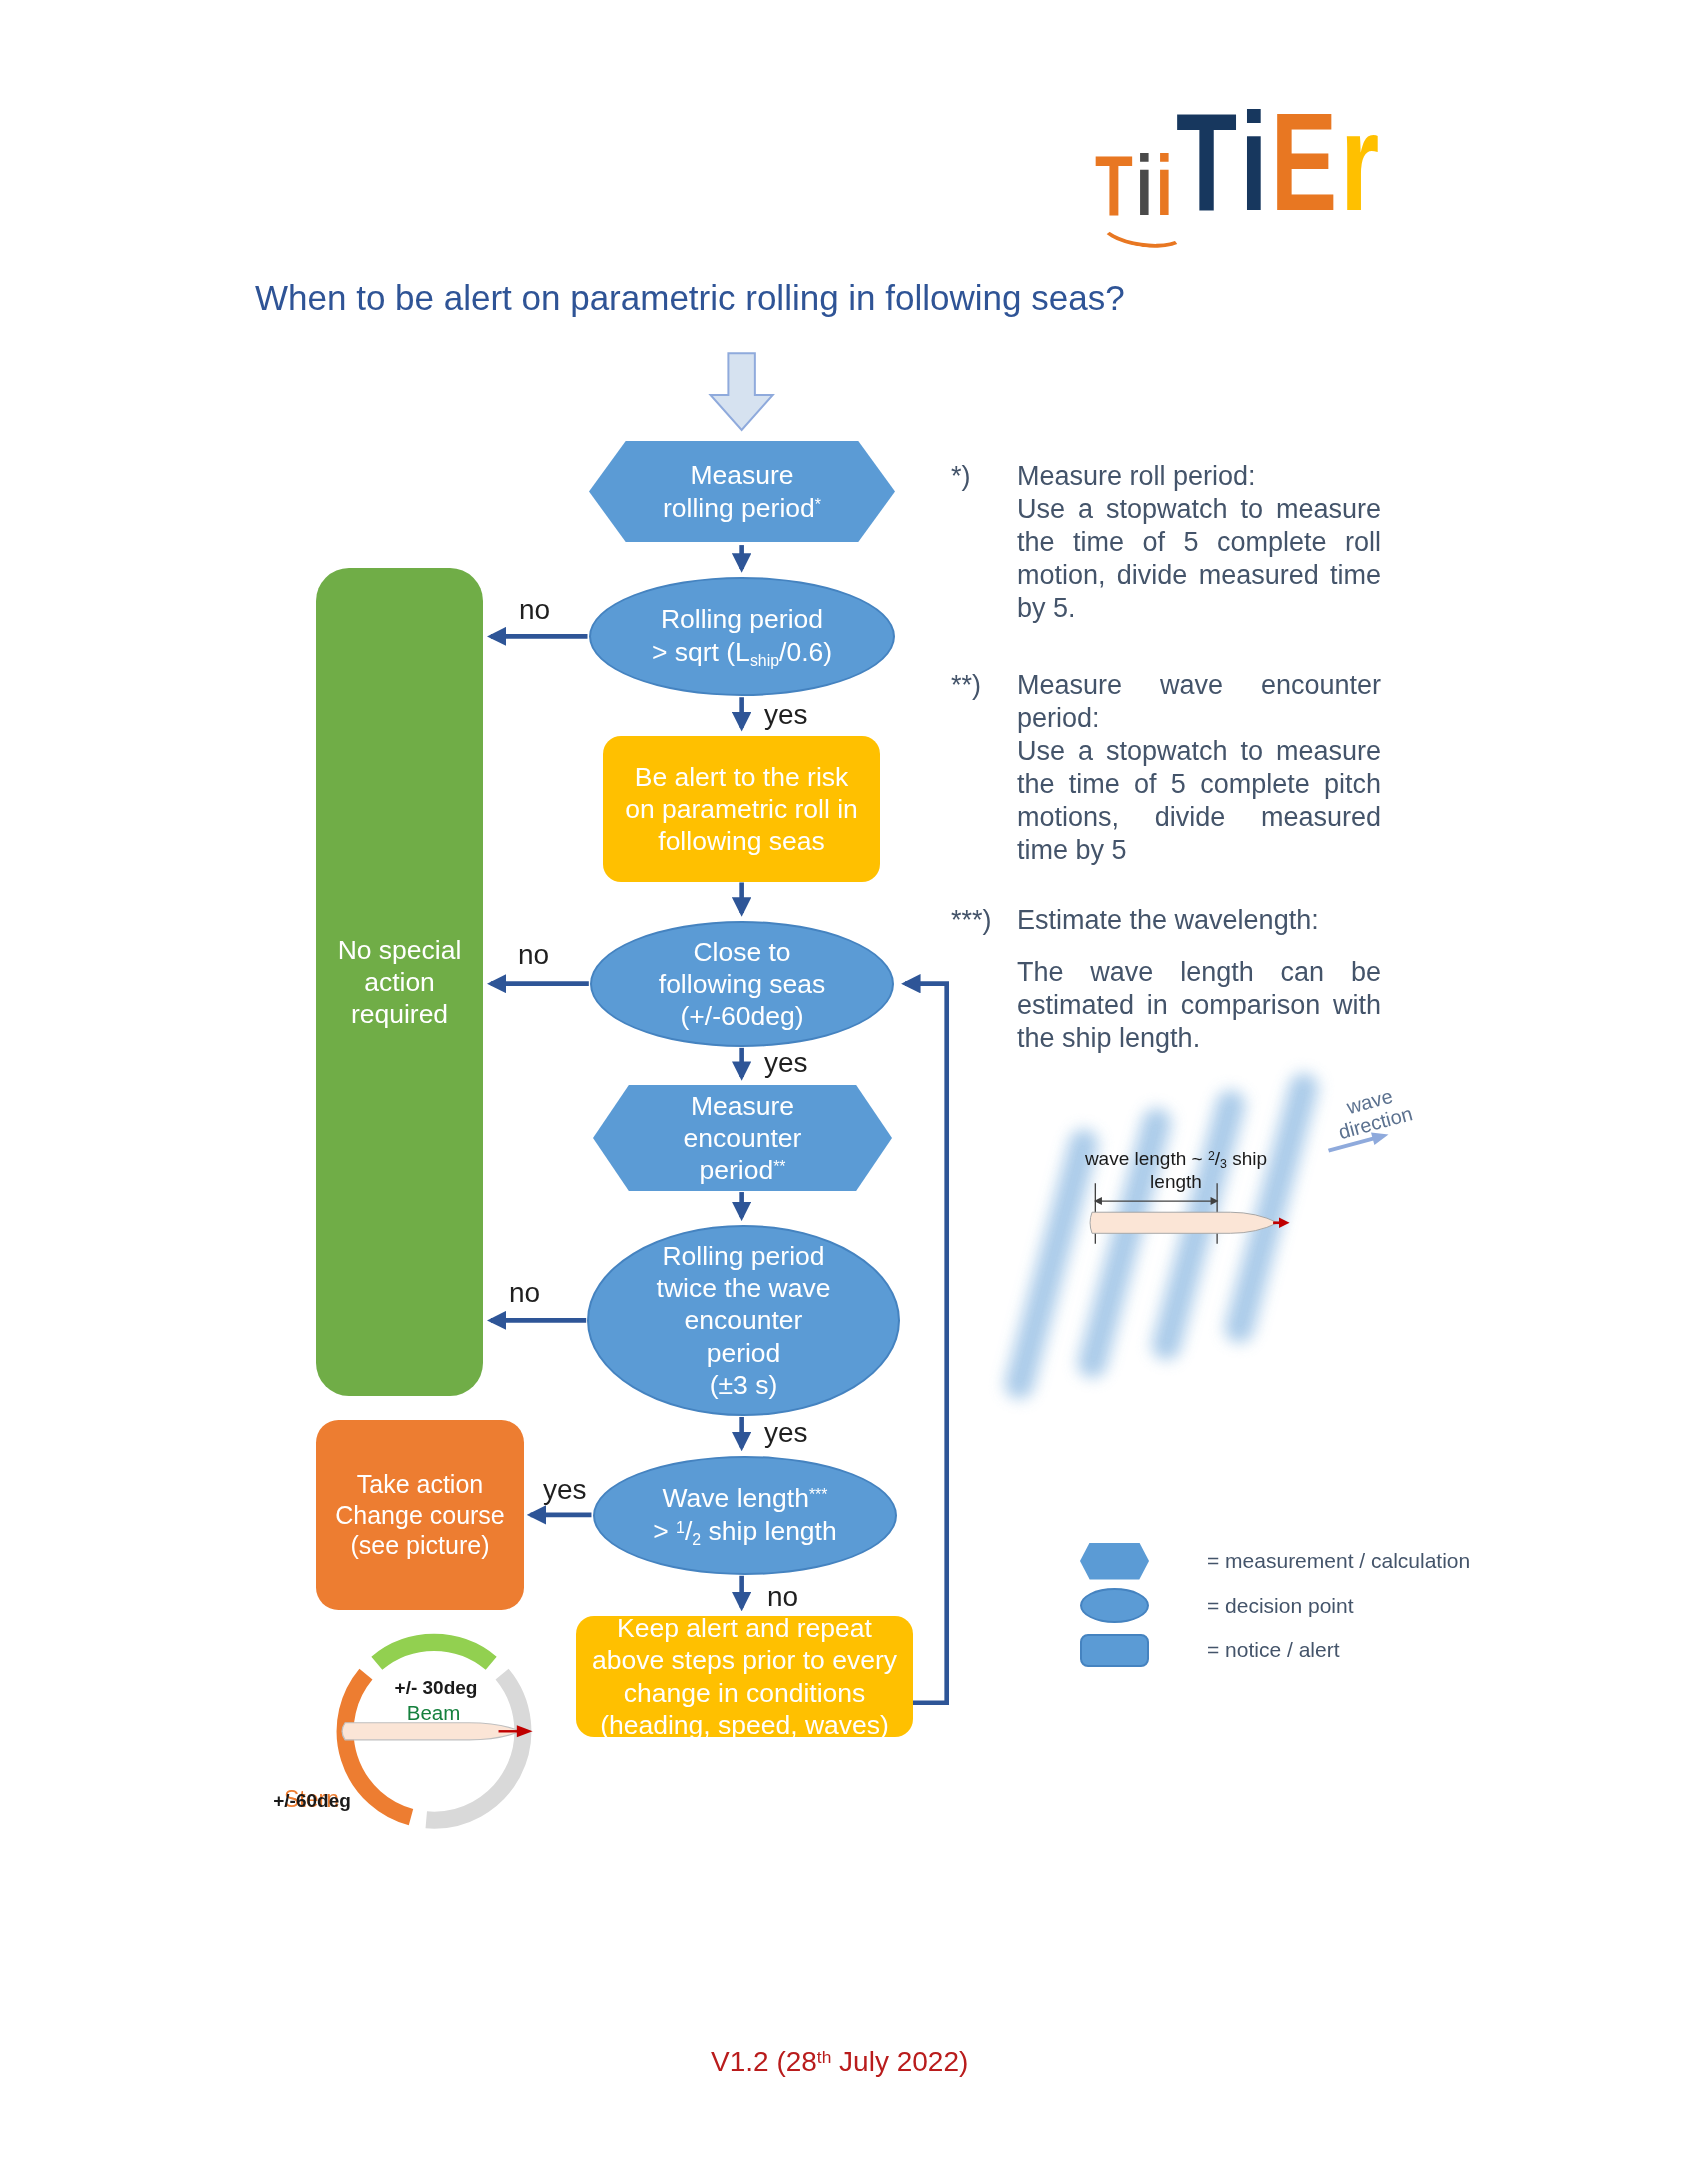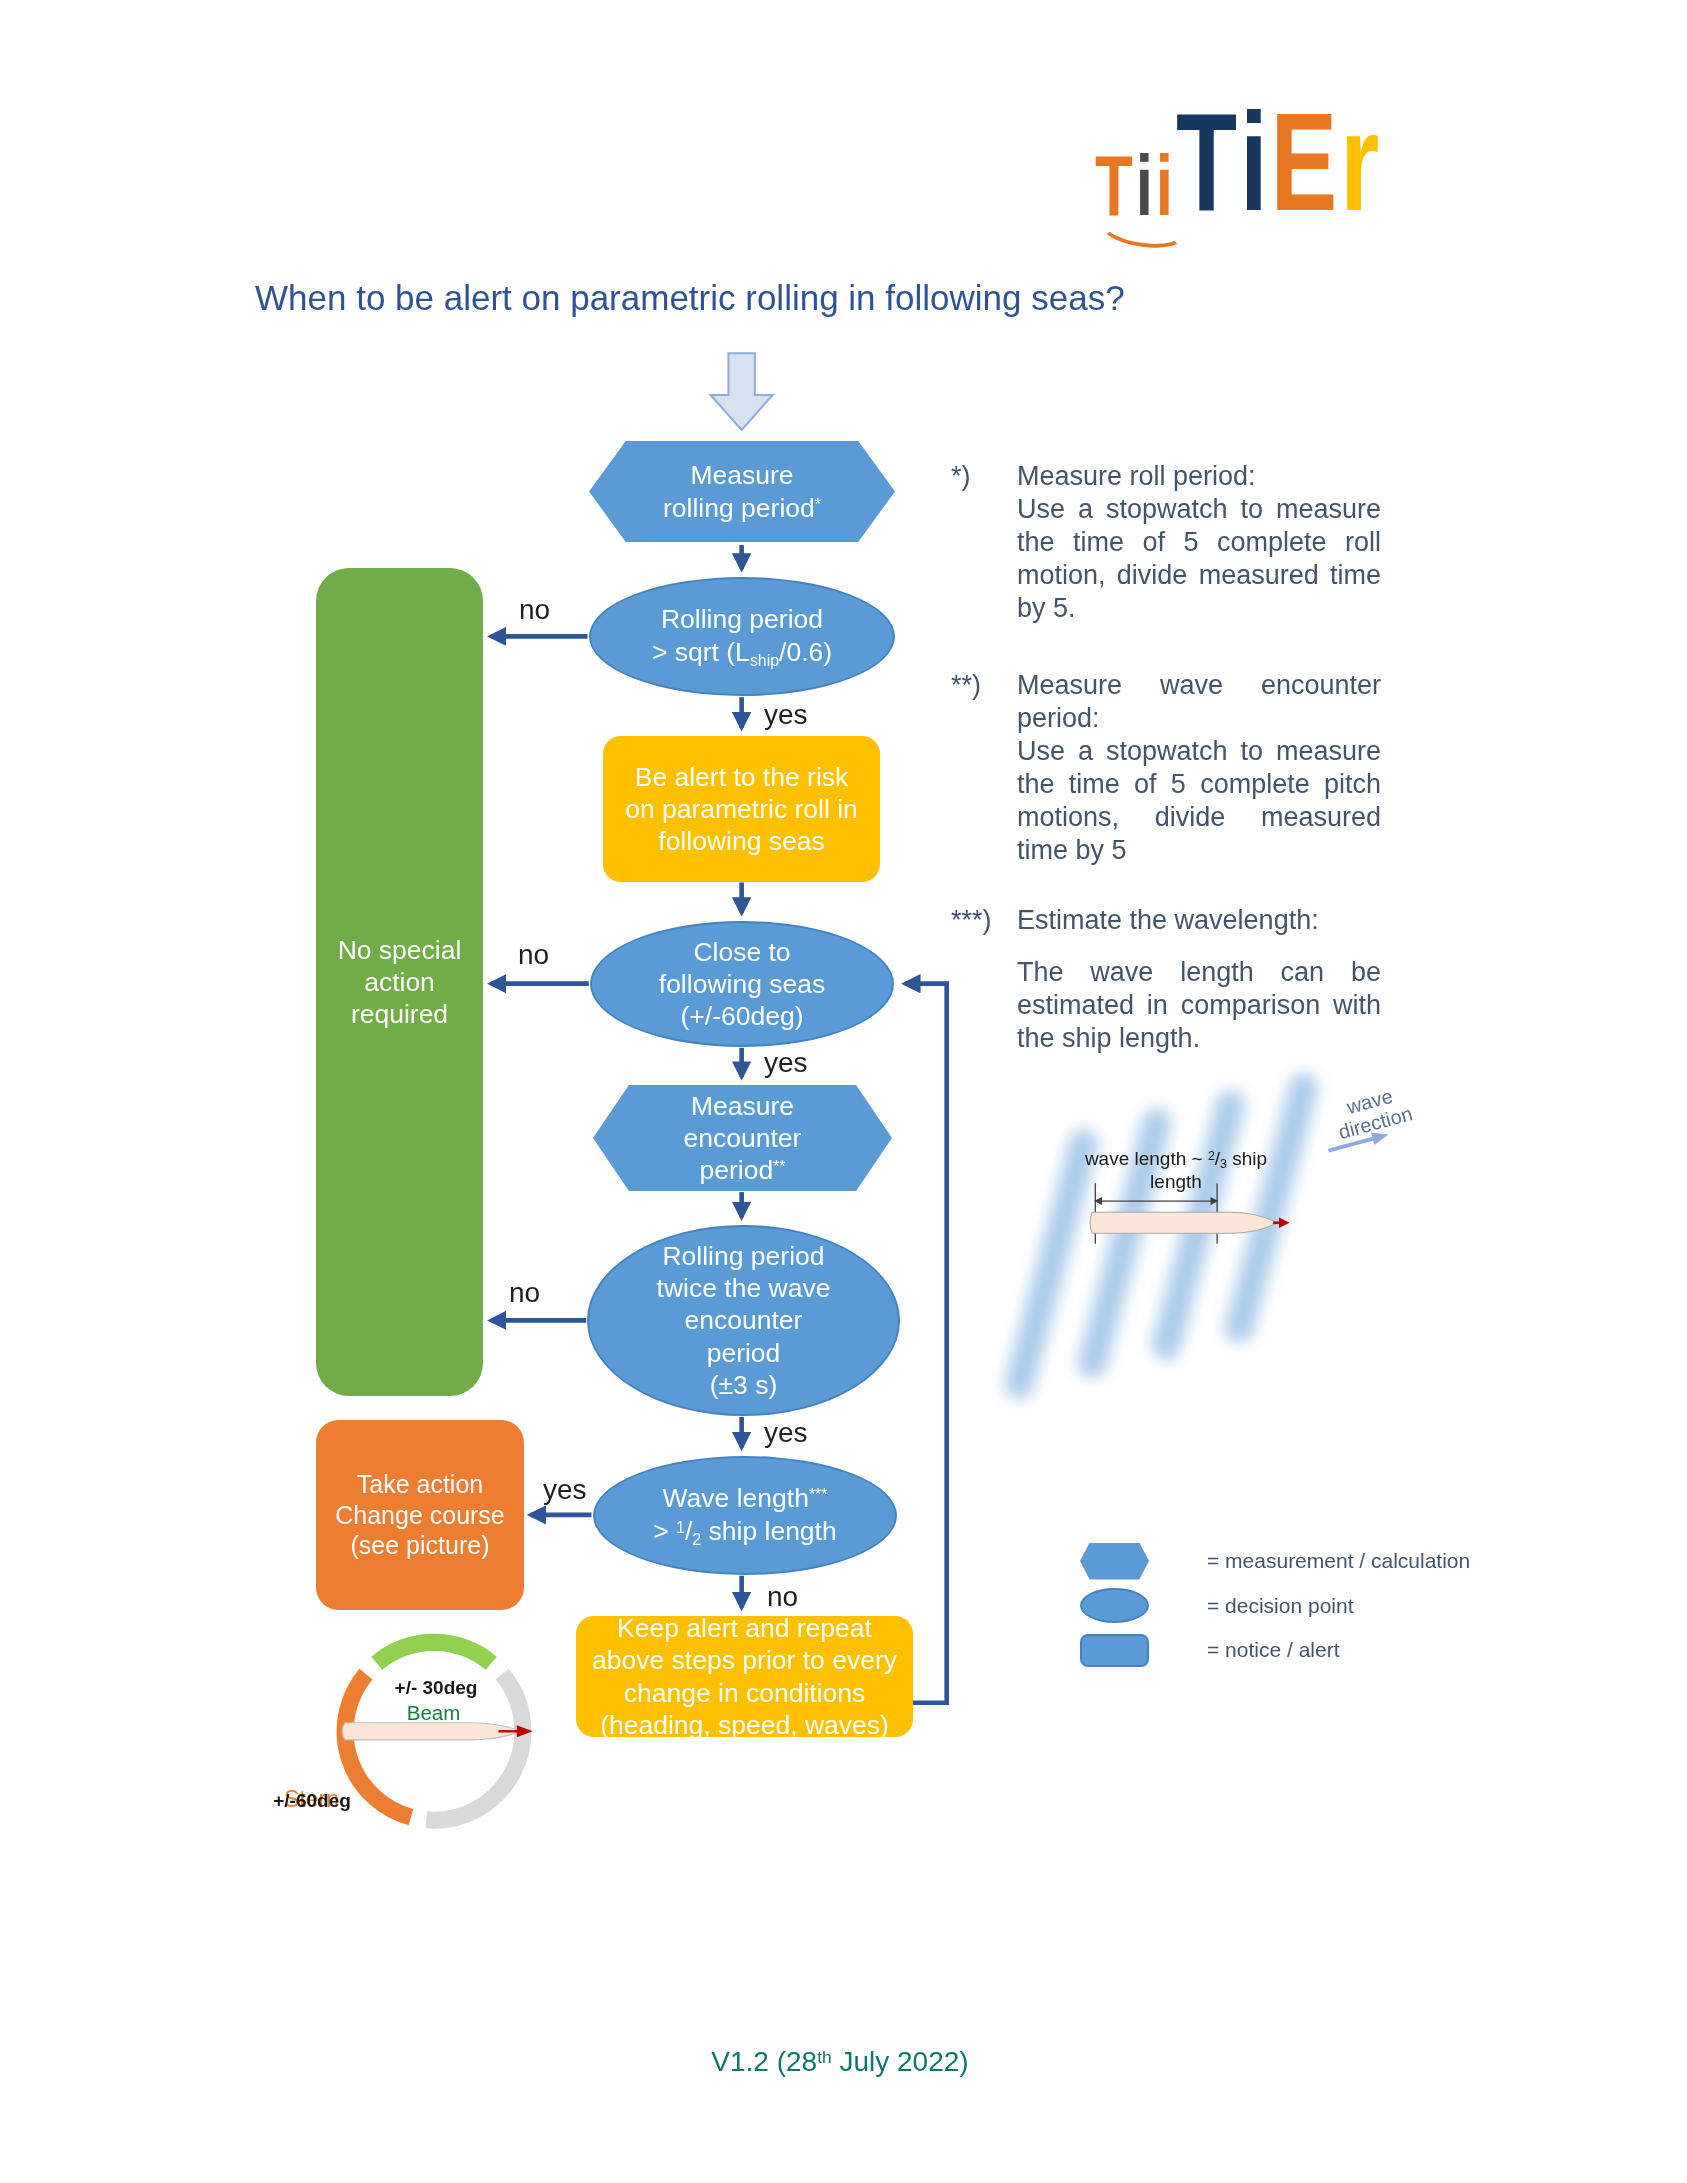--- a/index.html
+++ b/index.html
@@ -70,22 +70,22 @@
            border:2px solid var(--shape-blue-border,#4583C0); box-sizing:border-box;}
   .legend-label{font-size:21px; color:var(--annotation-text,#44546A);margin-left:40px;}
   
   .compass-label{position:absolute; text-align:center;}
   .cl-beam{left:394px; top:1701px; width:79px; font-size:20.5px; color:#15803d;}
   .cl-beam-range{left:380px; top:1677px; width:112px; font-size:19px; font-weight:bold; color:#1a1a1a;}
   .cl-stern{left:275px; top:1765px; width:73px; font-size:23px; color:#ED7D31;margin-top:21px;}
   .cl-stern-range{left:259px; top:1790px; width:106px; font-size:19px; font-weight:bold; color:#1a1a1a;}
   
   .watermark{position:absolute; left:0; top:1912px; width:1687px; height:271px; opacity:0.95;}
-  .version{position:absolute; left:711px; top:2046px; width:258px; text-align:center;
-           font-size:28px; color:#0f766e; z-index:5;}
+  .version{position:absolute; left:711px; top:2046px; width:258px; text-align:left;
+           font-size:28px; color:#b91c1c; z-index:5;}
   .version sup{font-size:0.62em; vertical-align:0.45em;}
 </style>
 </head>
 <body>
 
 <div class="page">
 
   <div class="logo">
     <span class="sm lc-or">T</span>
     <span class="sm lc-gy">i</span>

